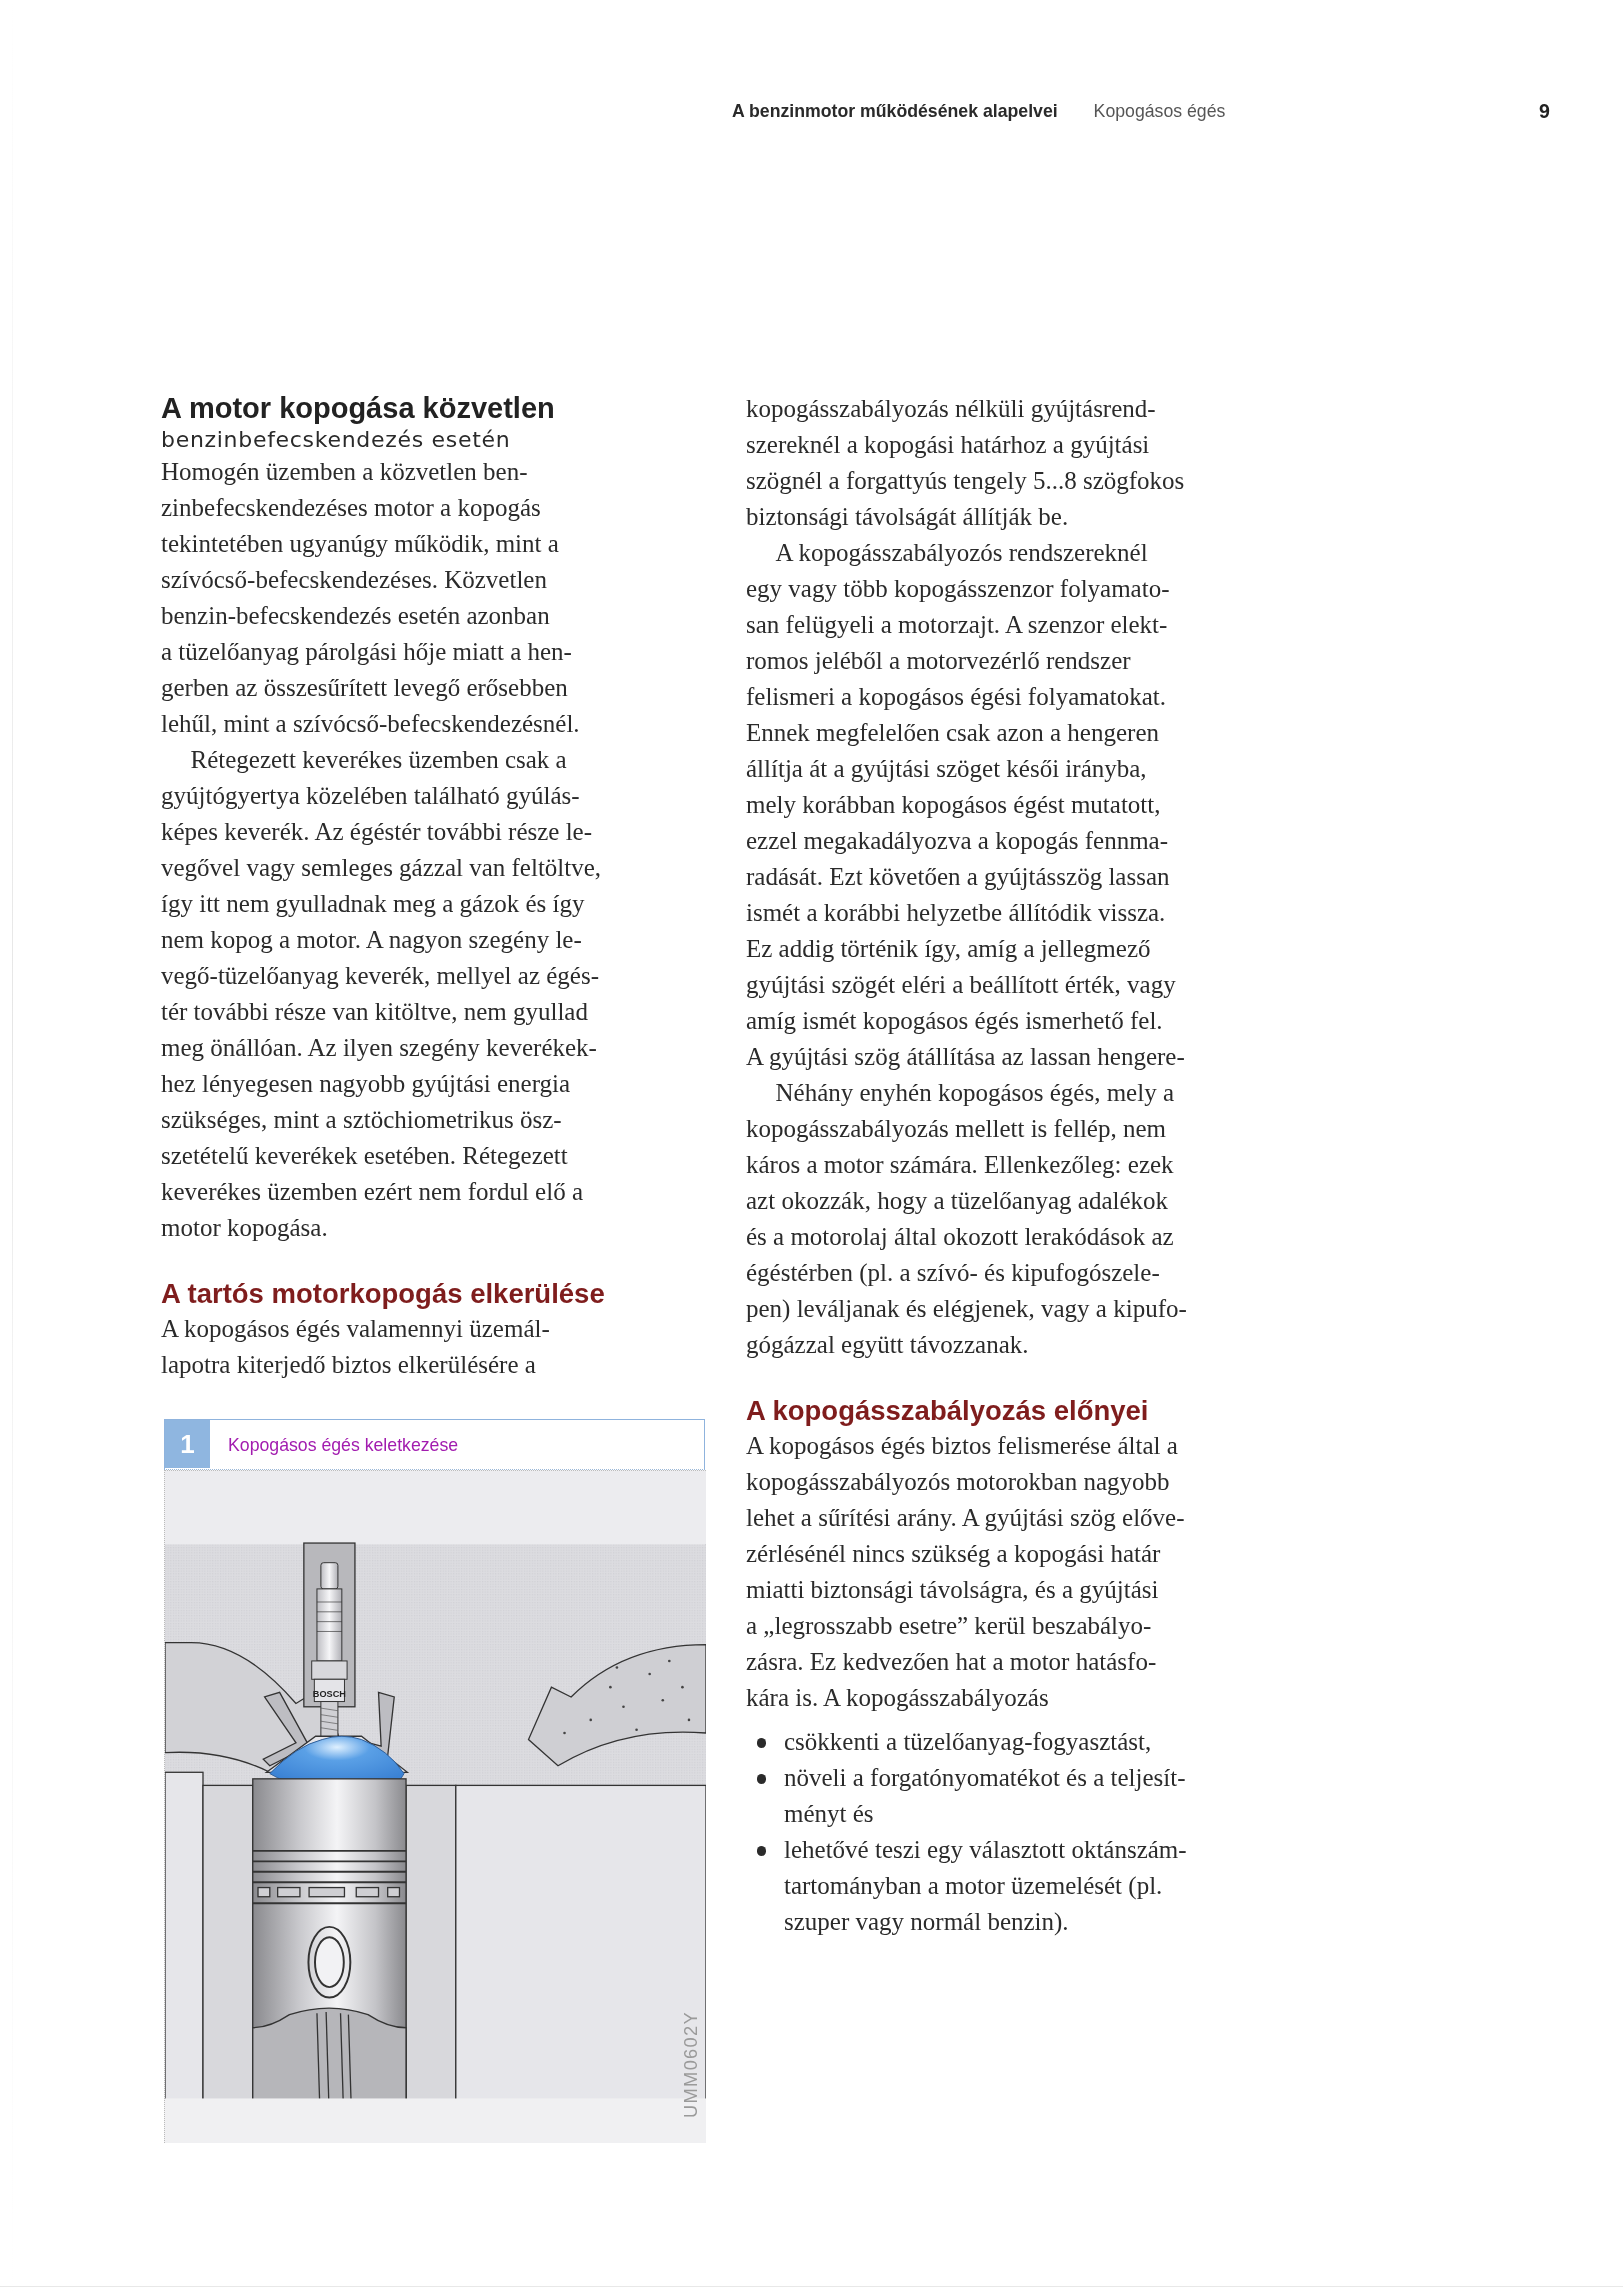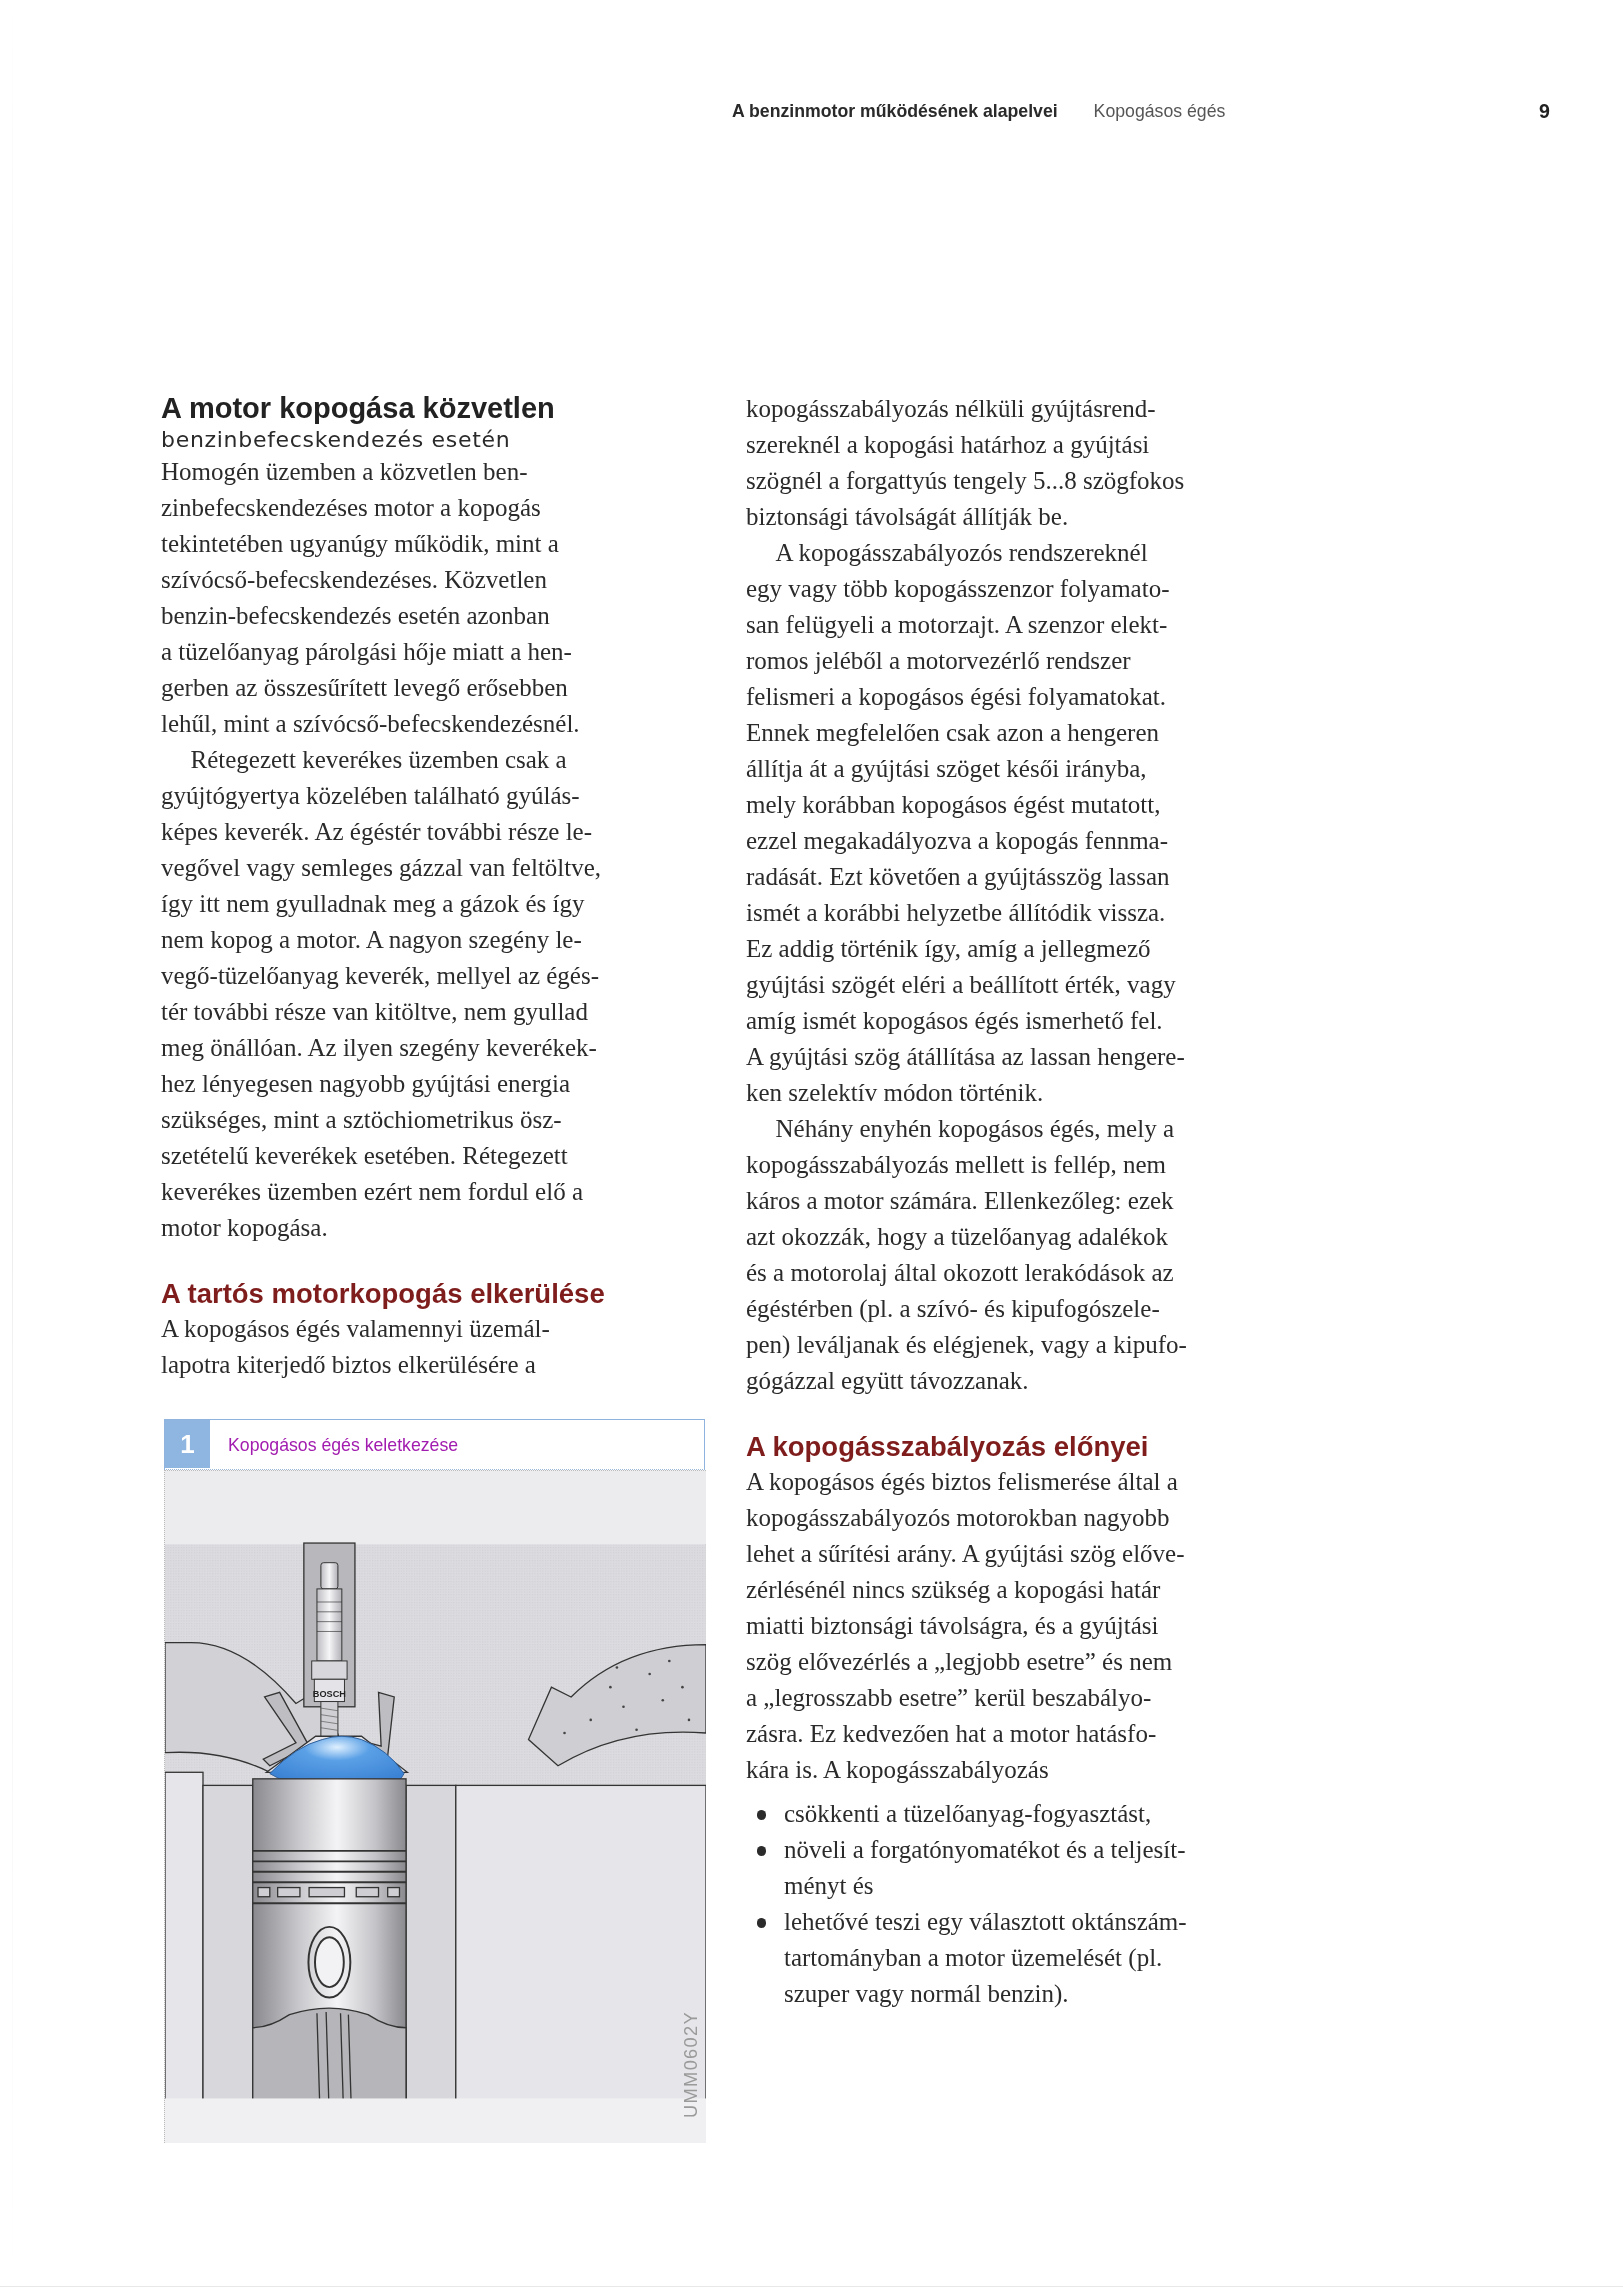--- a/index.html
+++ b/index.html
@@ -248,41 +248,39 @@
     <span class="ln">Ennek megfelelően csak azon a hengeren</span>
     <span class="ln">állítja át a gyújtási szöget késői irányba,</span>
     <span class="ln">mely korábban kopogásos égést mutatott,</span>
     <span class="ln">ezzel megakadályozva a kopogás fennma-</span>
     <span class="ln">radását. Ezt követően a gyújtásszög lassan</span>
     <span class="ln">ismét a korábbi helyzetbe állítódik vissza.</span>
     <span class="ln">Ez addig történik így, amíg a jellegmező</span>
     <span class="ln">gyújtási szögét eléri a beállított érték, vagy</span>
     <span class="ln">amíg ismét kopogásos égés ismerhető fel.</span>
     <span class="ln">A gyújtási szög átállítása az lassan hengere-</span>
-    <span class="ln">ken szelektív módon történik.</span>
   </p>
   <p class="para indent">
     <span class="ln">Néhány enyhén kopogásos égés, mely a</span>
     <span class="ln">kopogásszabályozás mellett is fellép, nem</span>
     <span class="ln">káros a motor számára. Ellenkezőleg: ezek</span>
     <span class="ln">azt okozzák, hogy a tüzelőanyag adalékok</span>
     <span class="ln">és a motorolaj által okozott lerakódások az</span>
     <span class="ln">égéstérben (pl. a szívó- és kipufogószele-</span>
     <span class="ln">pen) leváljanak és elégjenek, vagy a kipufo-</span>
     <span class="ln">gógázzal együtt távozzanak.</span>
   </p>
   <div class="spacer-l"></div>
   <h2 class="h-section">A kopogásszabályozás előnyei</h2>
   <p class="para">
     <span class="ln">A kopogásos égés biztos felismerése által a</span>
     <span class="ln">kopogásszabályozós motorokban nagyobb</span>
     <span class="ln">lehet a sűrítési arány. A gyújtási szög előve-</span>
     <span class="ln">zérlésénél nincs szükség a kopogási határ</span>
     <span class="ln">miatti biztonsági távolságra, és a gyújtási</span>
-    <span class="ln">szög elővezérlés a „legjobb esetre” és nem</span>
     <span class="ln">a „legrosszabb esetre” kerül beszabályo-</span>
     <span class="ln">zásra. Ez kedvezően hat a motor hatásfo-</span>
     <span class="ln">kára is. A kopogásszabályozás</span>
   </p>
   <ul class="bullets">
     <li>
       <span class="dot"></span>
       <span class="ln">csökkenti a tüzelőanyag-fogyasztást,</span>
     </li>
     <li>

